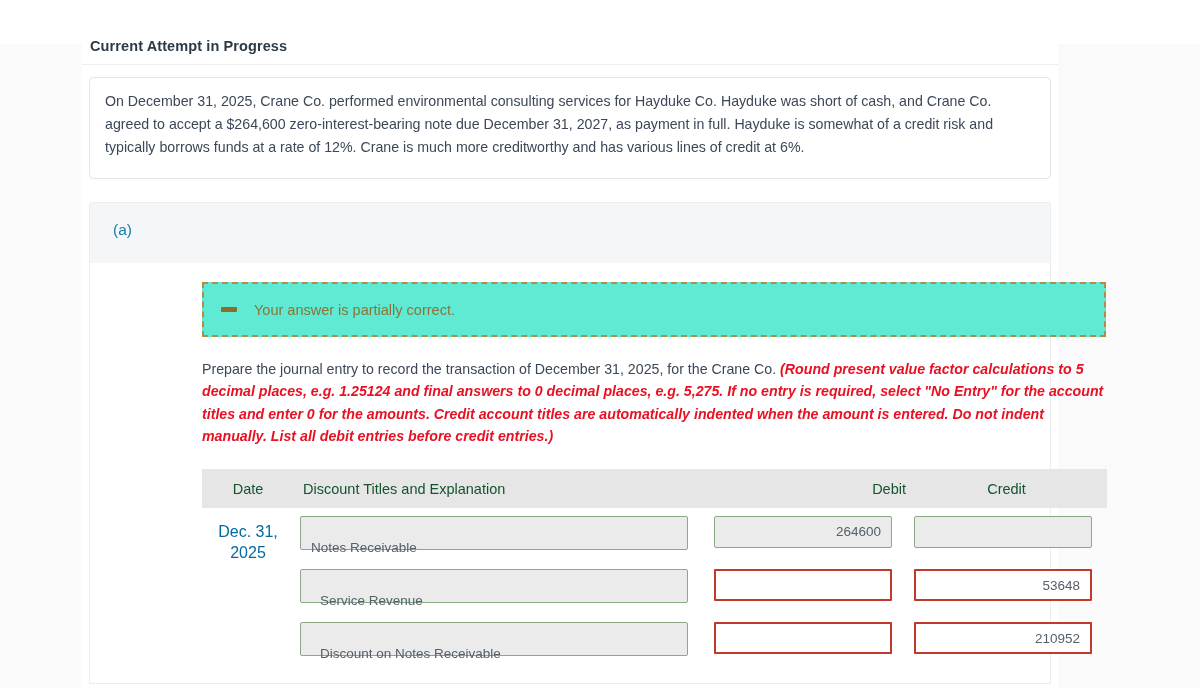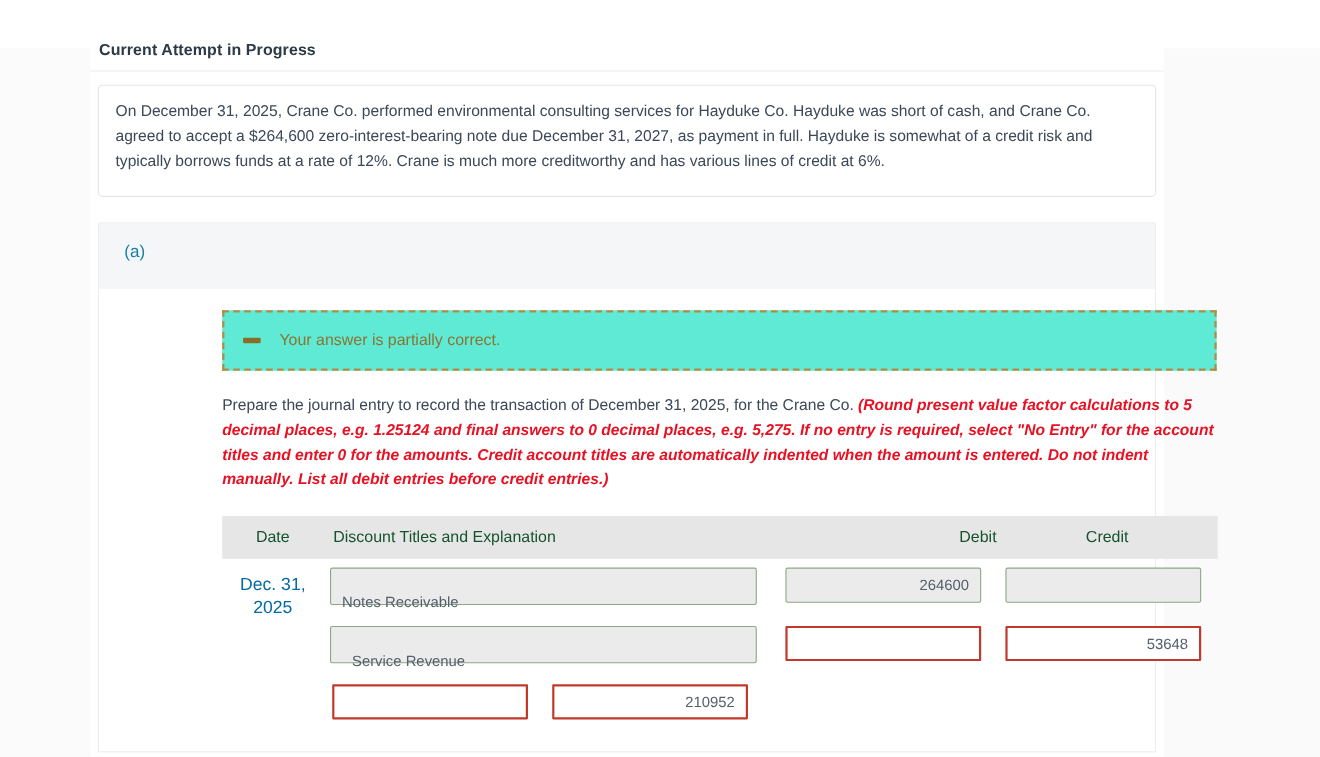--- a/index.html
+++ b/index.html
@@ -285,20 +285,23 @@
         <div class="cell-debit">
           <div class="fld amt dbt bad"></div>
         </div>
         <div class="cell-credit">
           <div class="fld amt crd bad">53648</div>
         </div>
       </div>
 
       <div class="jrow">
         <div class="cell-date"></div>
+        <div class="cell-acct">
+          <div class="fld acct ok indent">Discount on Notes Receivable</div>
+        </div>
         <div class="cell-debit">
           <div class="fld amt dbt bad"></div>
         </div>
         <div class="cell-credit">
           <div class="fld amt crd bad">210952</div>
         </div>
       </div>
 
     </div>
 

